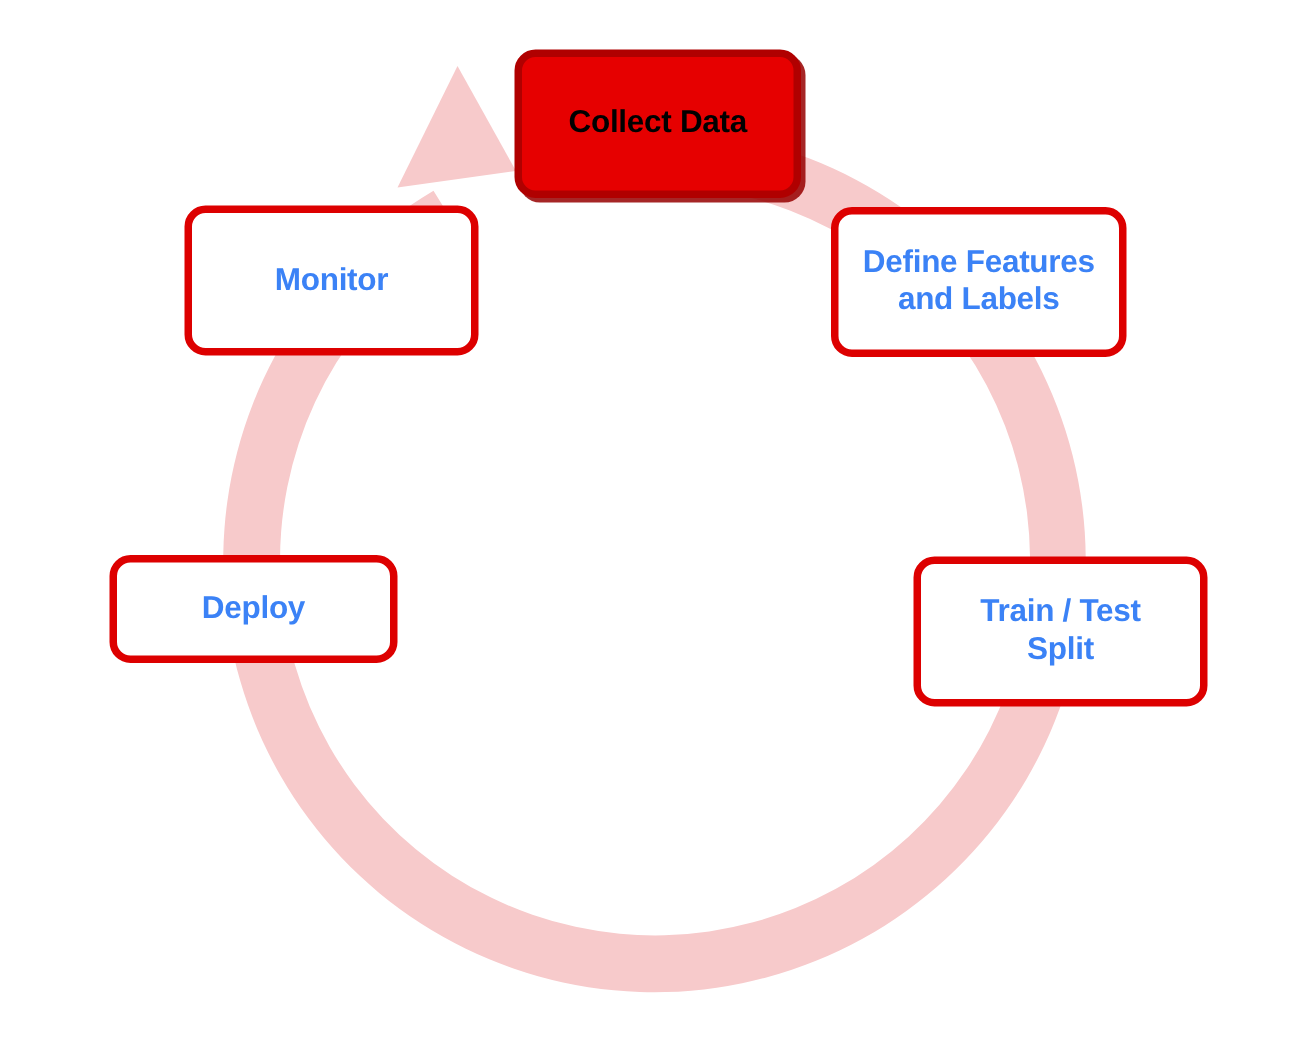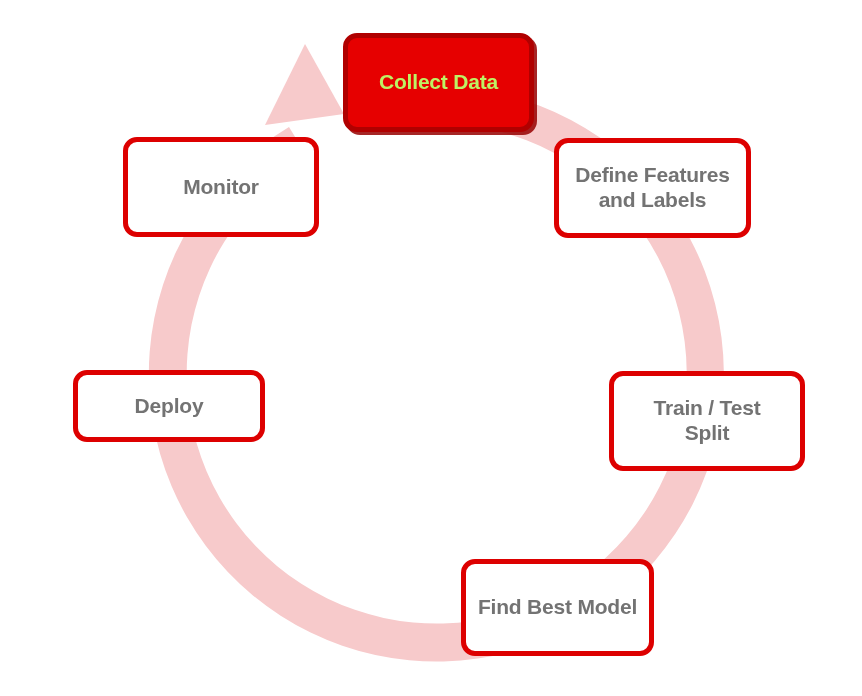--- a/index.html
+++ b/index.html
@@ -28,31 +28,31 @@
   .node {
     position: absolute;
     box-sizing: border-box;
     display: flex;
     align-items: center;
     justify-content: center;
     text-align: center;
     border-radius: 14px;
     border: 5px solid #dd0000;
     background: #ffffff;
-    color: #737373;
+    color: #3b82f6;
     font-weight: bold;
     font-size: 21px;
     line-height: 1.18;
     letter-spacing: -0.2px;
     z-index: 5;
   }
   .node.accent {
     background: #e60000;
     border-color: #b00000;
-    color: #bef264;
+    color: #000000;
     box-shadow: 3px 3px 0 0 rgba(150,0,0,0.85);
   }
   .node-label {
     display: block;
     white-space: pre-line;
     padding: 0 6px;
   }
 </style>
 </head>
 <body>
@@ -81,23 +81,20 @@
   <div class="node" style="left:609px; top:371px; width:196px; height:100px;">
     <span class="node-label">Train / Test
 Split</span>
   </div>
 
   <div class="node" style="left:554px; top:138px; width:197px; height:100px;">
     <span class="node-label">Define Features
 and Labels</span>
   </div>
 
-  <div class="node" style="left:461px; top:559px; width:193px; height:97px;">
-    <span class="node-label">Find Best Model</span>
-  </div>
 
 
   <div class="node" style="left:73px; top:370px; width:192px; height:72px;">
     <span class="node-label">Deploy</span>
   </div>
 
   <div class="node" style="left:123px; top:137px; width:196px; height:100px;">
     <span class="node-label">Monitor</span>
   </div>
 

